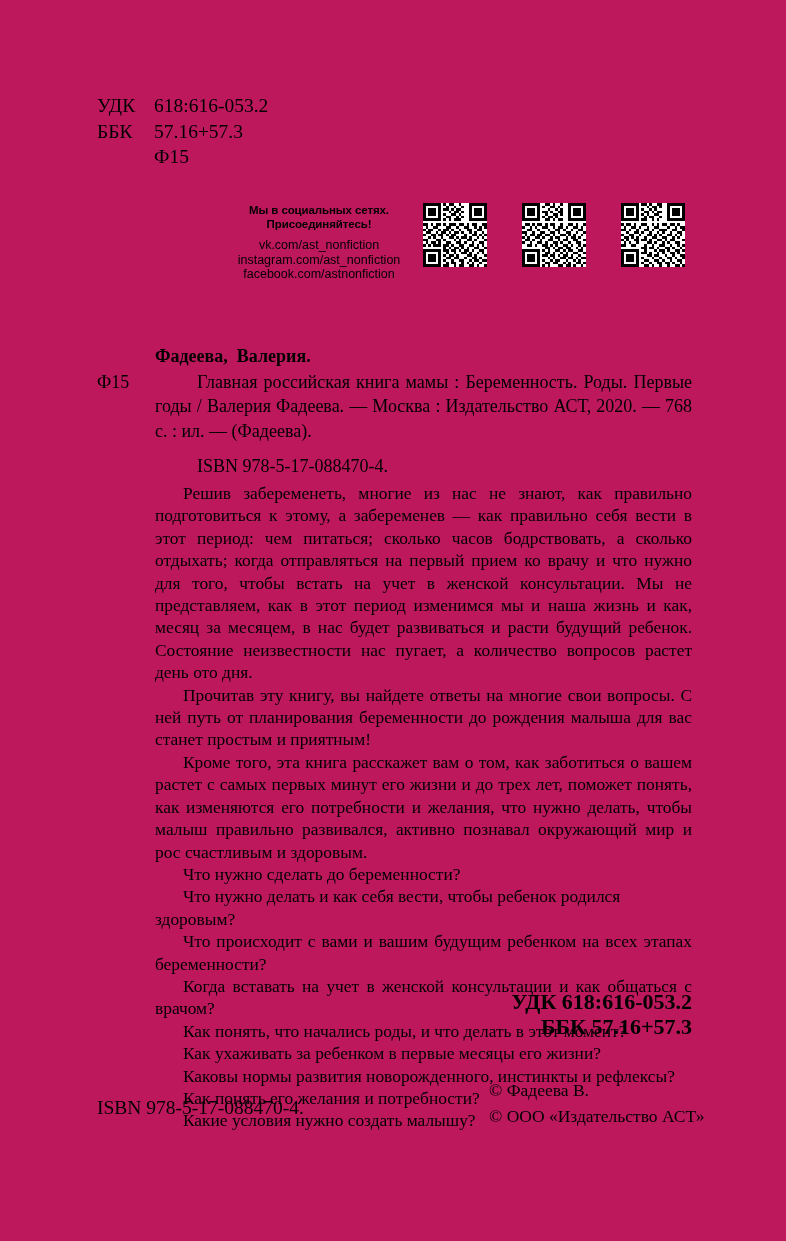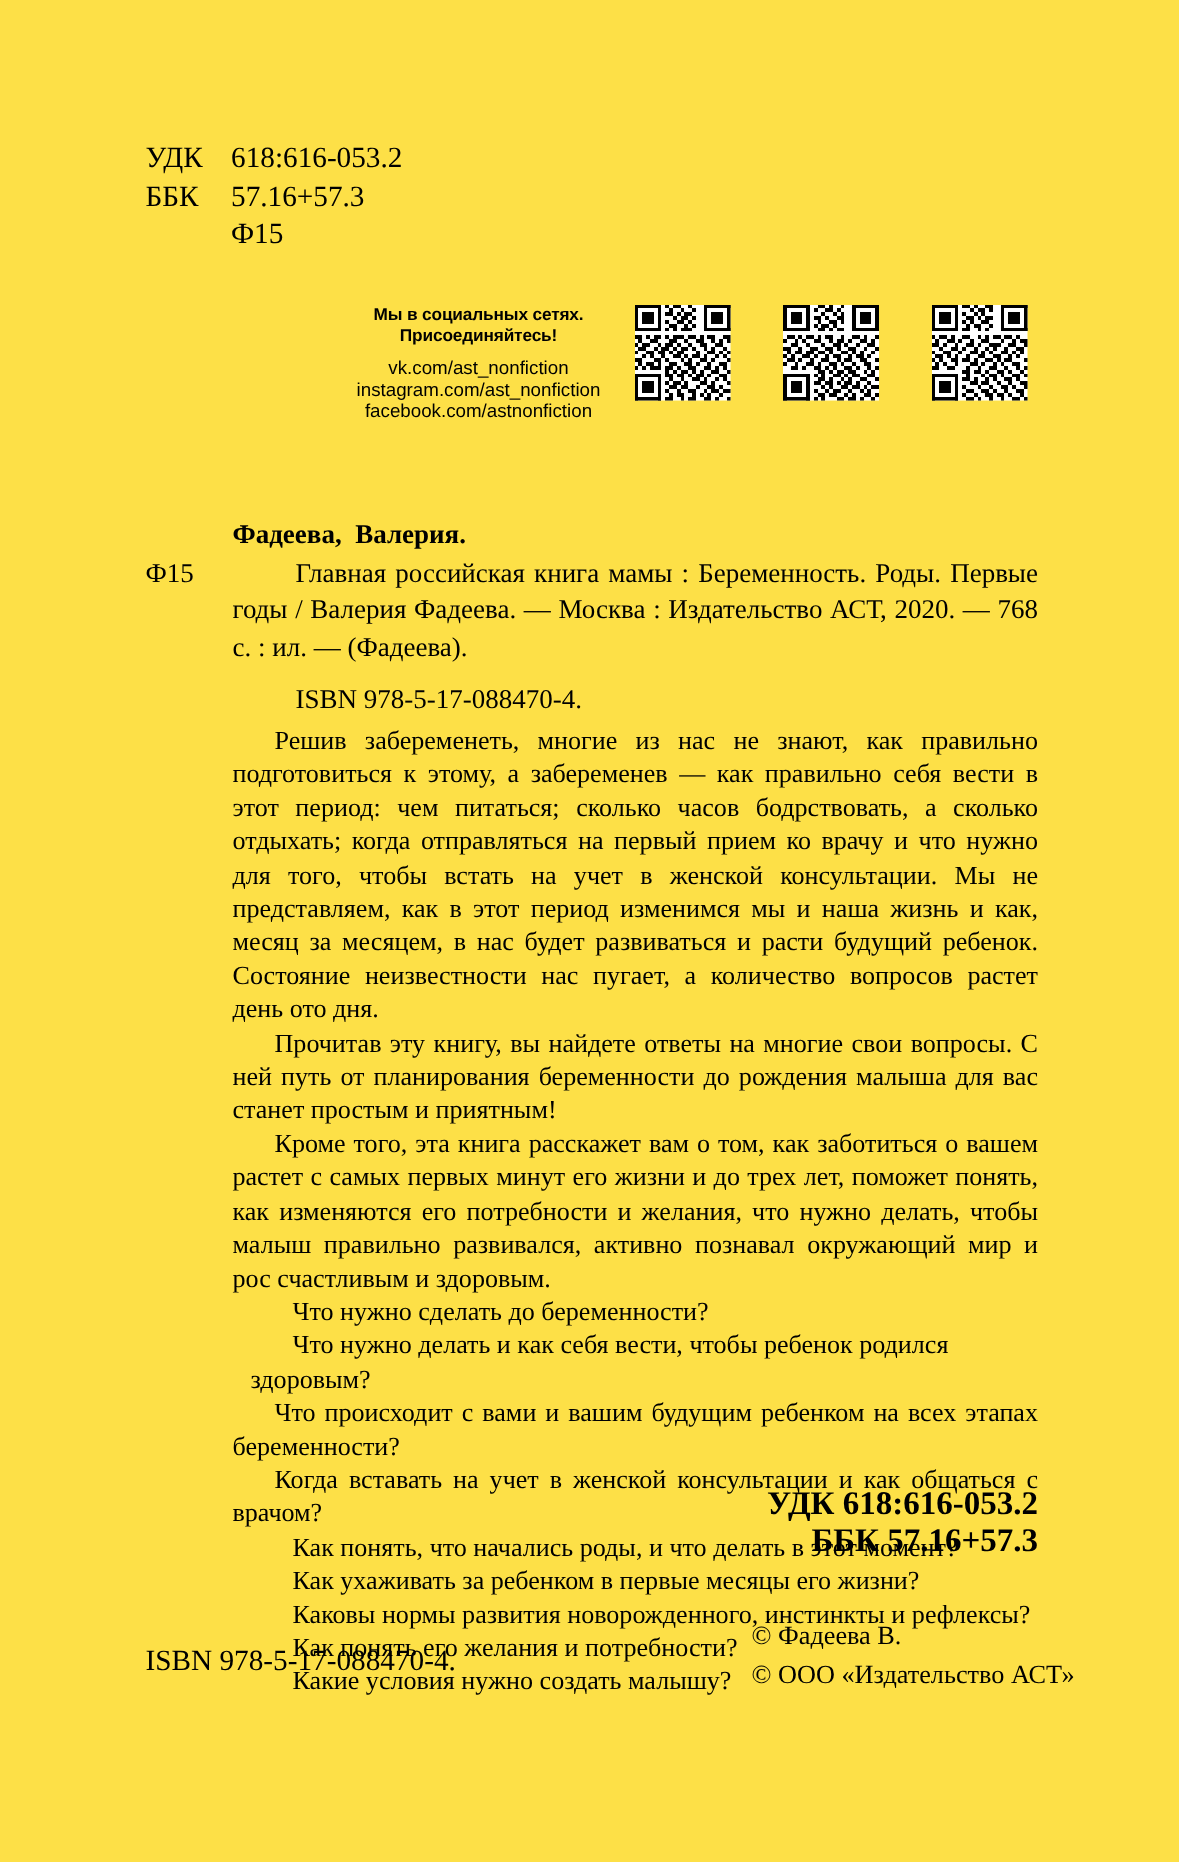--- a/index.html
+++ b/index.html
@@ -4,21 +4,21 @@
 <style>
   html, body {
     margin: 0;
     padding: 0;
     background: #ffffff;
   }
   .page {
     position: relative;
     width: 786px;
     height: 1241px;
-    background: #fde047;
+    background: #be185d;
     font-family: "Liberation Serif", "DejaVu Serif", serif;
     color: #000000;
     overflow: hidden;
   }
 
   
   .class-codes {
     position: absolute;
     left: 97px;
     top: 93px;
@@ -118,21 +118,20 @@
     line-height: 22.4px;
   }
   .body-text p {
     margin: 0;
     text-align: justify;
     text-indent: 28px;
     text-justify: inter-word;
   }
   .body-text p.q {
     text-align: left;
-    margin-left: 12px;
   }
   .body-text p.q-just {
     text-align: justify;
   }
 
   
   .footer-codes {
     position: absolute;
     left: 92px;
     top: 989px;
@@ -150,21 +149,20 @@
     top: 1097px;
     font-size: 19.5px;
     white-space: nowrap;
   }
   .copyright {
     position: absolute;
     left: 489px;
     top: 1077px;
     font-size: 17.5px;
     line-height: 26px;
-    margin-left: 12px;
   }
   .copyright div { white-space: nowrap; }
 </style>
 </head>
 <body>
 
 <div class="page">
 
   <div class="class-codes">
     <div class="class-row">

